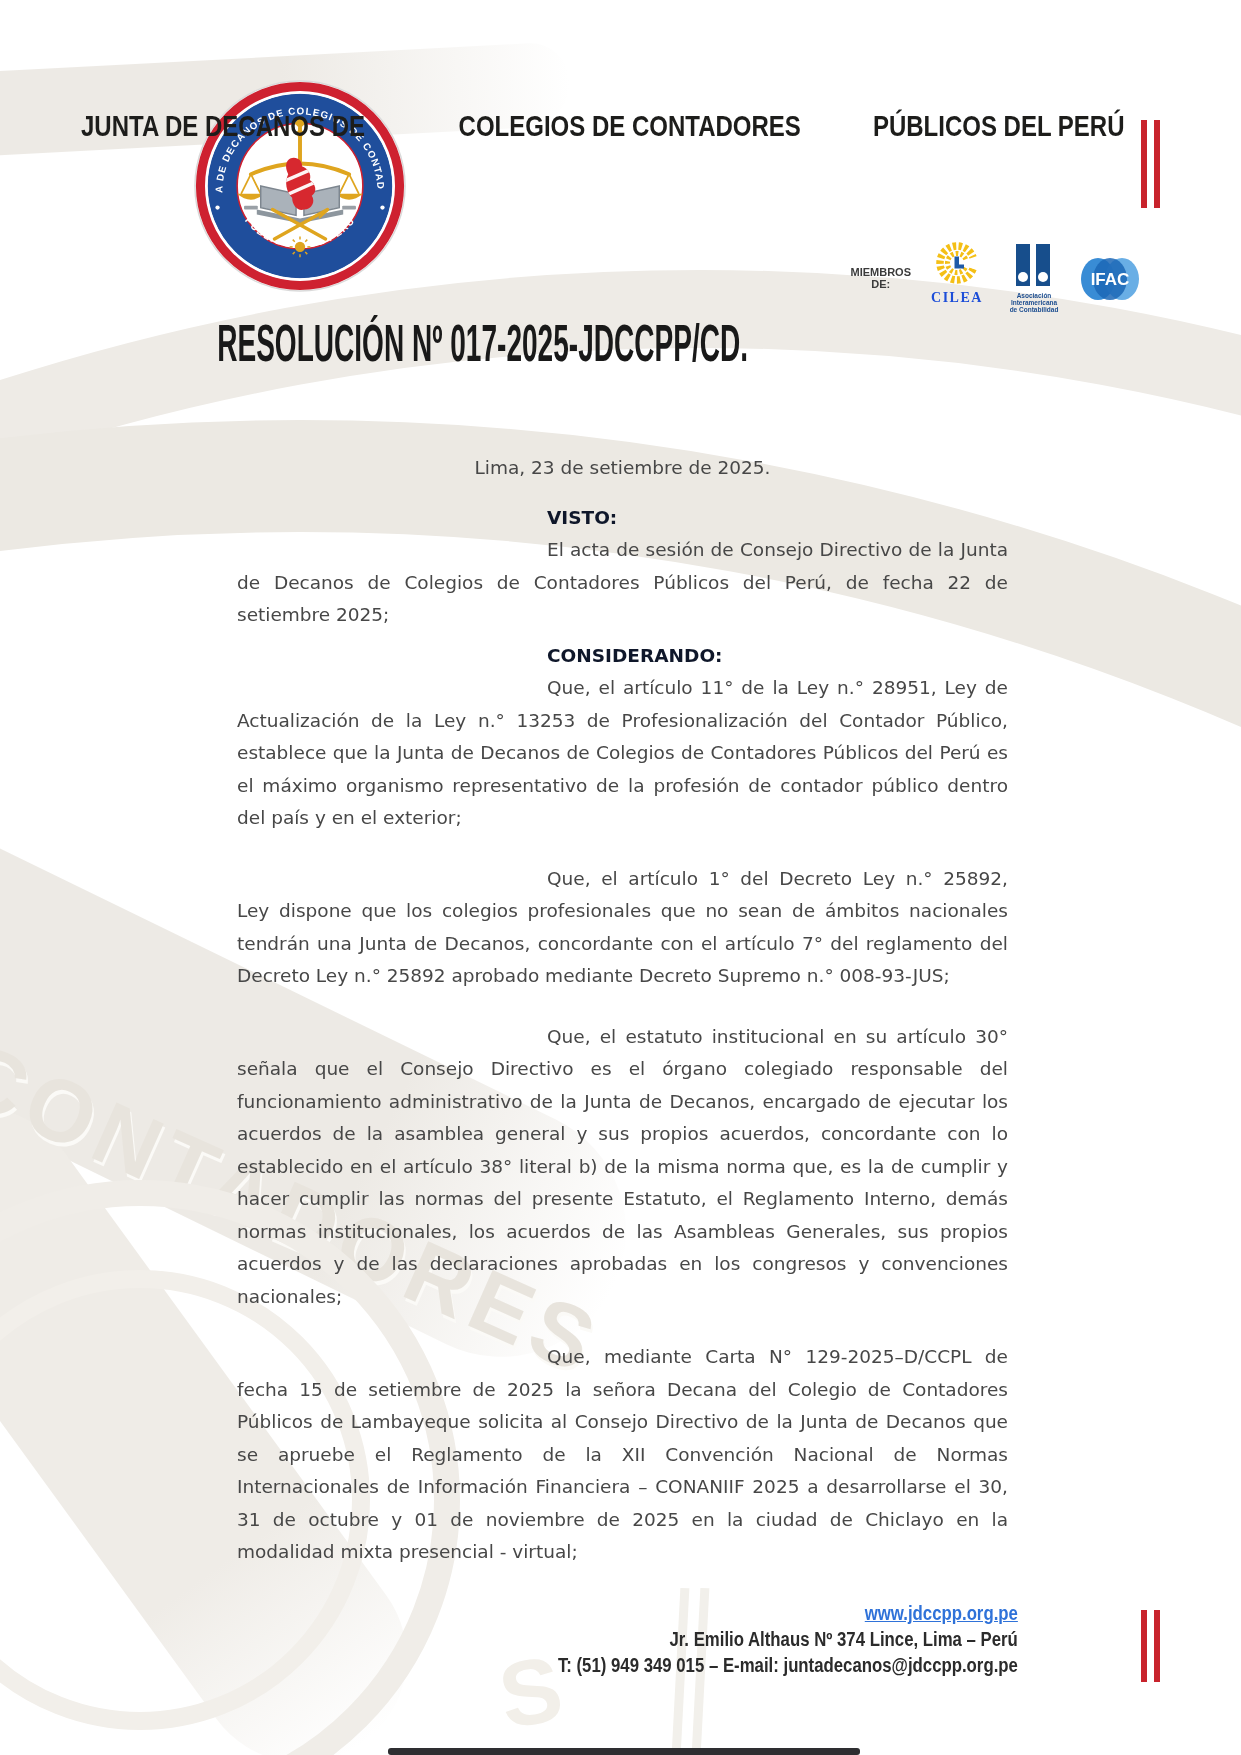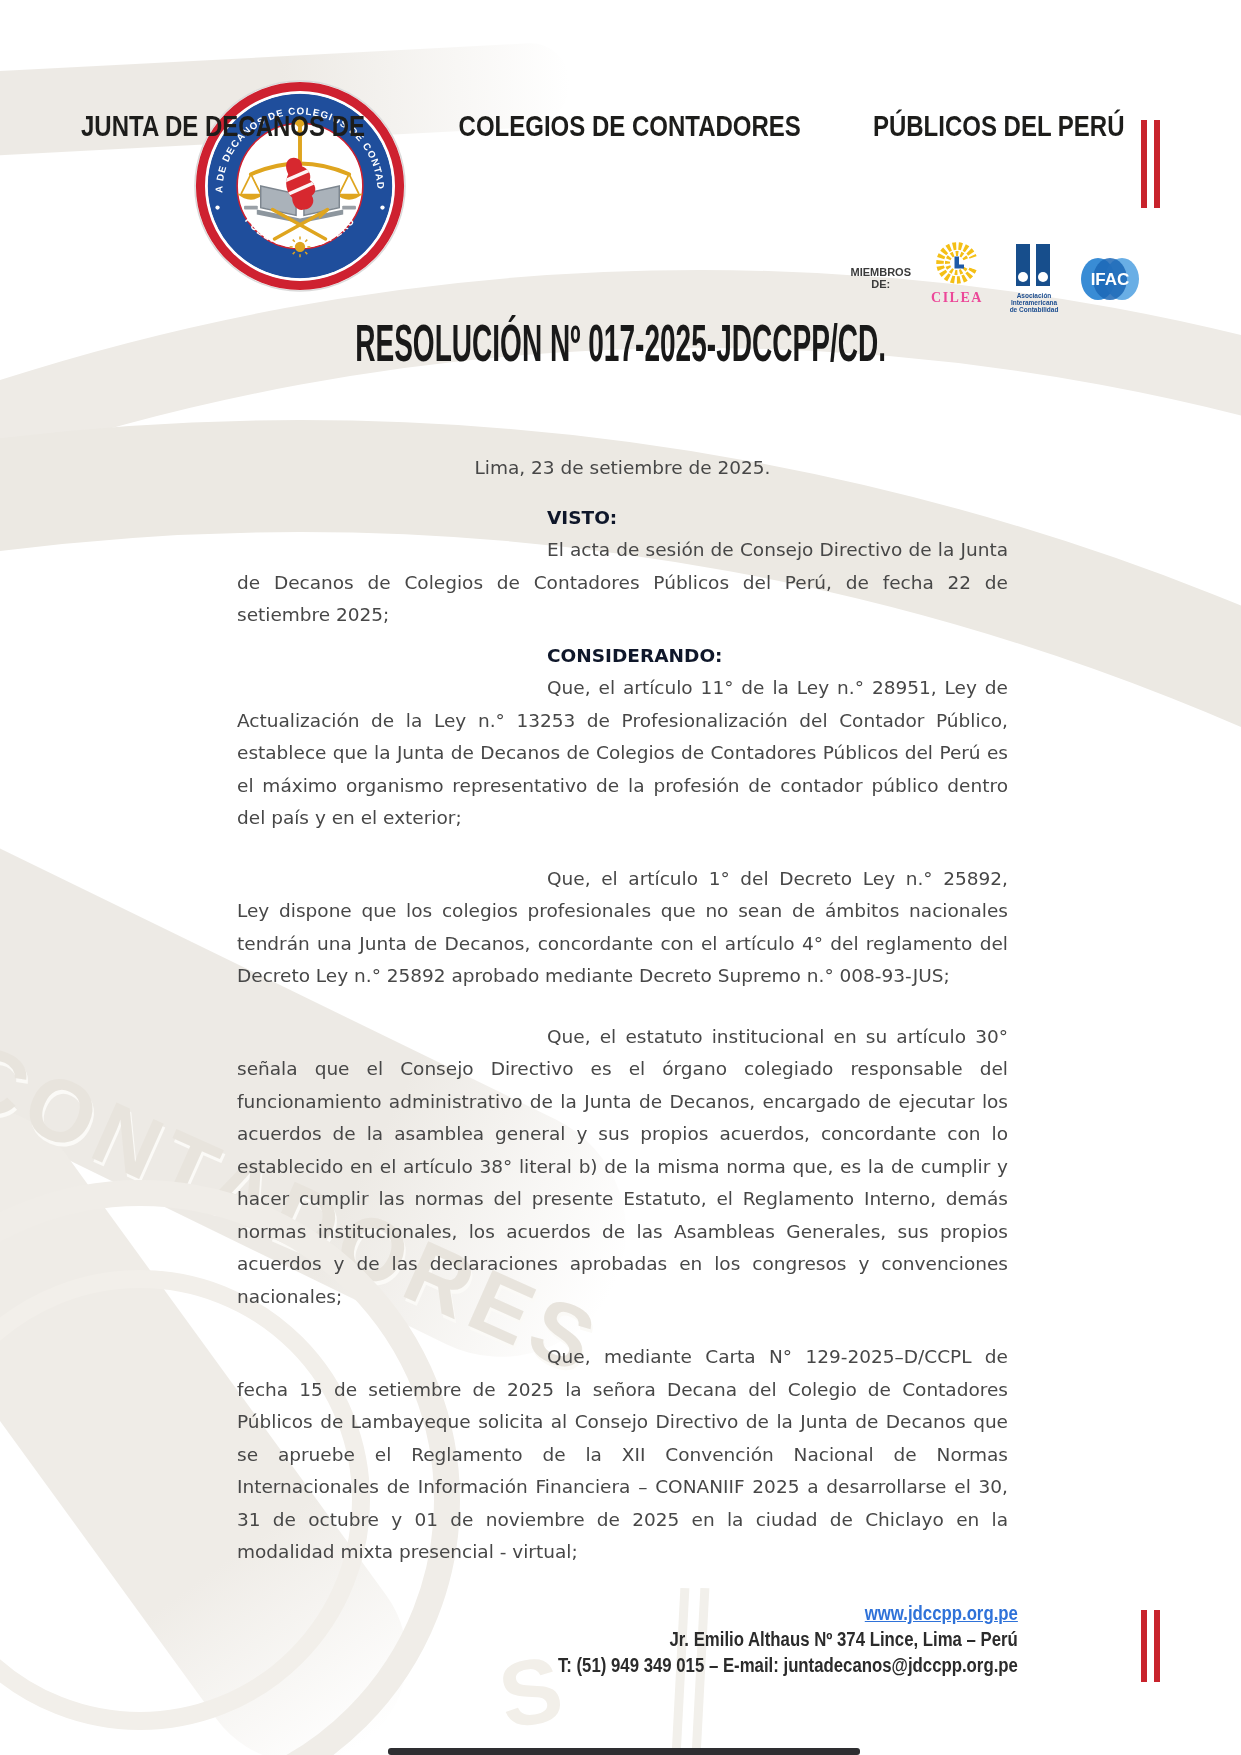--- a/index.html
+++ b/index.html
@@ -38,26 +38,26 @@
   .redbars{position:absolute;z-index:2;display:flex;gap:7px;}
   .redbars .bar{width:6px;background:#C8232C;}
   .redbars.hdr{left:1141px;top:120px;height:88px;}
   .redbars.ftr{left:1141px;top:1610px;height:72px;}
   .redbars.hdr .bar{height:88px;}
   .redbars.ftr .bar{height:72px;}
   .members-label{position:absolute;right:330px;top:266px;z-index:2;text-align:center;
         font-family:"Liberation Sans",sans-serif;font-weight:bold;font-size:11px;line-height:12px;color:#3B3B3B;}
   .cilea{position:absolute;left:928px;top:240px;width:58px;z-index:2;text-align:center;}
   .cilea .caption{font-family:"Liberation Serif",serif;font-weight:bold;font-size:14px;
-        letter-spacing:1.5px;color:#ec4899;margin-top:0px;}
+        letter-spacing:1.5px;color:#1d4ed8;margin-top:0px;}
   .aic{position:absolute;left:998px;top:244px;width:72px;z-index:2;text-align:center;}
   .aic .caption{font-family:"Liberation Sans",sans-serif;font-weight:bold;font-size:6.5px;line-height:7px;color:#1D4E90;}
   .ifac{position:absolute;left:1078px;top:255px;width:64px;z-index:2;}
   
-  .doc-title{position:absolute;left:0;top:314px;width:100%;text-align:center;z-index:2;color:#191919;}
+  .doc-title{position:absolute;left:0;top:314px;width:100%;text-align:left;z-index:2;color:#191919;}
   .doc-title .squeeze{display:inline-block;transform:scaleX(0.55);transform-origin:center;
         font-family:"Liberation Sans",sans-serif;font-weight:bold;font-size:51px;white-space:nowrap;letter-spacing:0px;}
   .body-col{position:absolute;left:237px;top:452px;width:771px;z-index:2;
         font-size:18.5px;line-height:32.5px;color:#474747;}
   .date-line{text-align:center;margin:0 0 17px 0;}
   .sec-heading{font-weight:bold;color:#0f172a;padding-left:310px;}
   .para{margin:0 0 28px 0;text-align:justify;text-indent:310px;}
   .para.tight{margin-bottom:8px;}
   
   .footer{position:absolute;right:223px;top:1600px;z-index:2;text-align:right;
@@ -206,21 +206,21 @@
   </div>
 
   <div class="body-col">
     <p class="date-line">Lima, 23 de setiembre de 2025.</p>
 
     <div class="sec-heading">VISTO:</div>
     <p class="para tight">El acta de sesión de Consejo Directivo de la Junta de Decanos de Colegios de Contadores Públicos del Perú, de fecha 22 de setiembre 2025;</p>
 
     <div class="sec-heading">CONSIDERANDO:</div>
     <p class="para">Que, el artículo 11° de la Ley n.° 28951, Ley de Actualización de la Ley n.° 13253 de Profesionalización del Contador Público, establece que la Junta de Decanos de Colegios de Contadores Públicos del Perú es el máximo organismo representativo de la profesión de contador público dentro del país y en el exterior;</p>
-    <p class="para">Que, el artículo 1° del Decreto Ley n.° 25892, Ley dispone que los colegios profesionales que no sean de ámbitos nacionales tendrán una Junta de Decanos, concordante con el artículo 4° del reglamento del Decreto Ley n.° 25892 aprobado mediante Decreto Supremo n.° 008-93-JUS;</p>
+    <p class="para">Que, el artículo 1° del Decreto Ley n.° 25892, Ley dispone que los colegios profesionales que no sean de ámbitos nacionales tendrán una Junta de Decanos, concordante con el artículo 7° del reglamento del Decreto Ley n.° 25892 aprobado mediante Decreto Supremo n.° 008-93-JUS;</p>
     <p class="para">Que, el estatuto institucional en su artículo 30° señala que el Consejo Directivo es el órgano colegiado responsable del funcionamiento administrativo de la Junta de Decanos, encargado de ejecutar los acuerdos de la asamblea general y sus propios acuerdos, concordante con lo establecido en el artículo 38° literal b) de la misma norma que, es la de cumplir y hacer cumplir las normas del presente Estatuto, el Reglamento Interno, demás normas institucionales, los acuerdos de las Asambleas Generales, sus propios acuerdos y de las declaraciones aprobadas en los congresos y convenciones nacionales;</p>
     <p class="para">Que, mediante Carta N° 129-2025–D/CCPL de fecha 15 de setiembre de 2025 la señora Decana del Colegio de Contadores Públicos de Lambayeque solicita al Consejo Directivo de la Junta de Decanos que se apruebe el Reglamento de la XII Convención Nacional de Normas Internacionales de Información Financiera – CONANIIF 2025 a desarrollarse el 30, 31 de octubre y 01 de noviembre de 2025 en la ciudad de Chiclayo en la modalidad mixta presencial - virtual;</p>
   </div>
 
   <div class="footer">
     <div><a href="#">www.jdccpp.org.pe</a></div>
     <div>Jr. Emilio Althaus Nº 374 Lince, Lima – Perú</div>
     <div>T: (51) 949 349 015 – E-mail: juntadecanos@jdccpp.org.pe</div>
   </div>
   <div class="redbars ftr">

